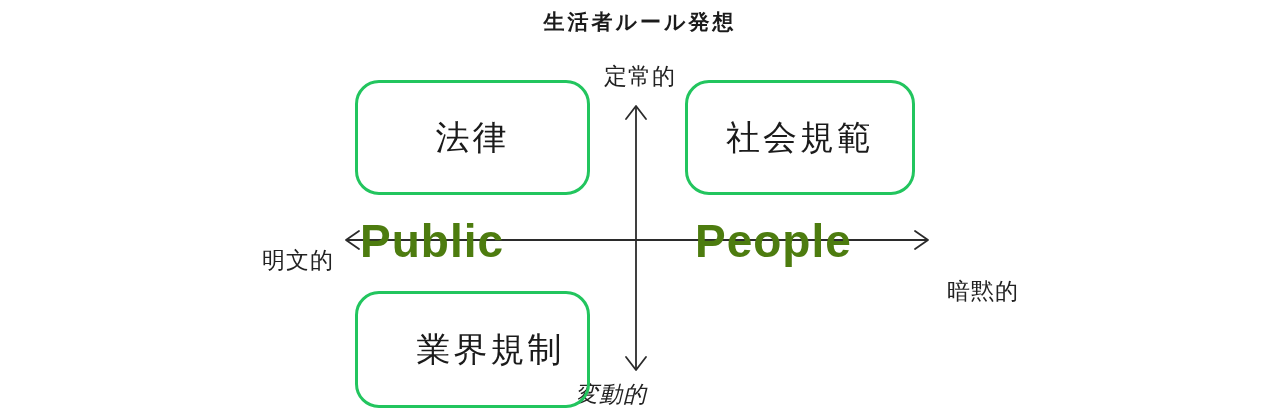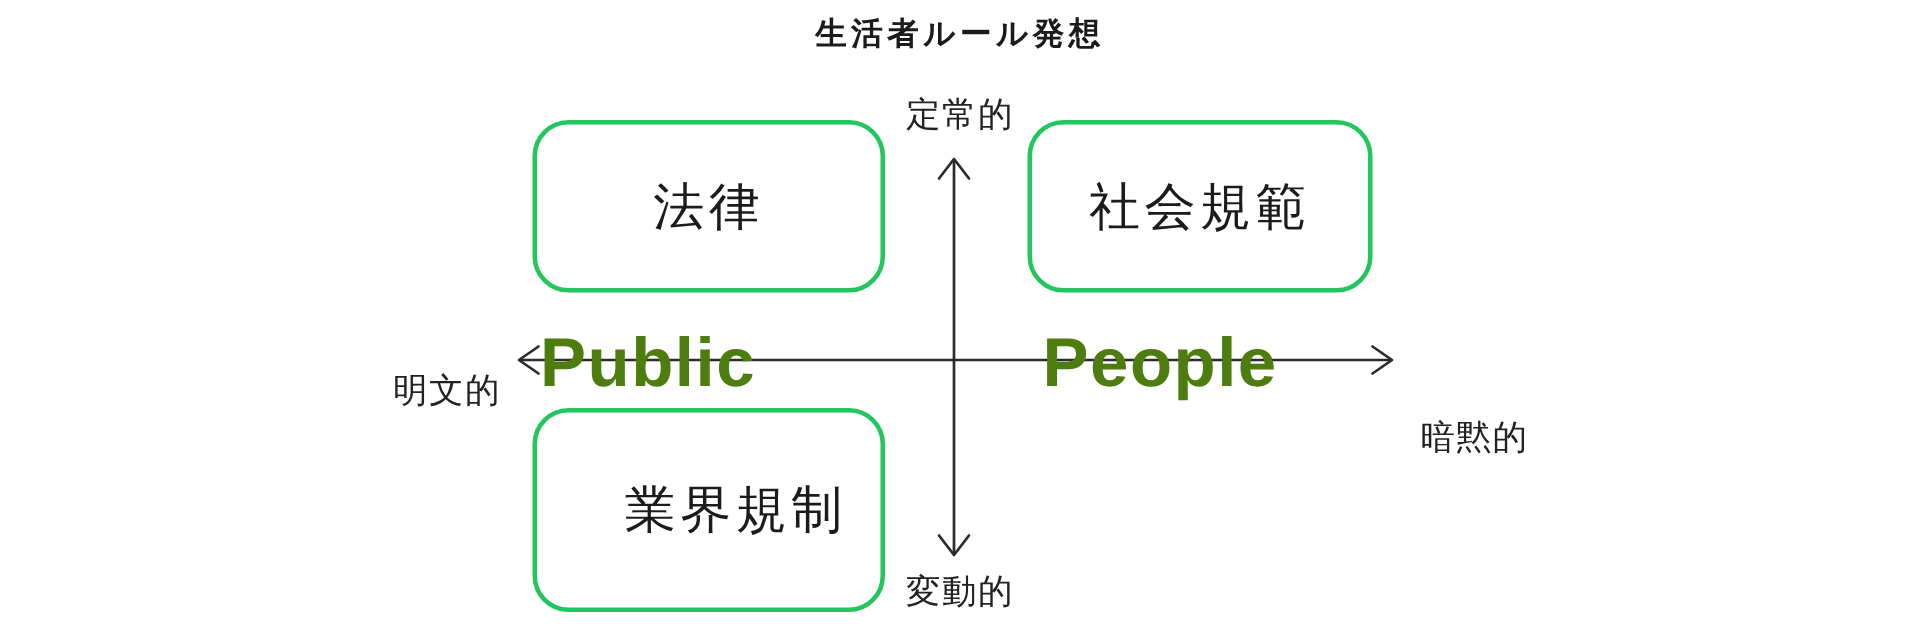--- a/index.html
+++ b/index.html
@@ -37,32 +37,32 @@
     align-items: center;
     justify-content: center;
     font-size: 34px;
     font-weight: 500;
     letter-spacing: 3px;
     color: #1b1b1b;
     box-sizing: border-box;
   }
   .qbox-tl { left: 355px; top: 80px;  width: 235px; height: 115px; }
   .qbox-tr { left: 685px; top: 80px;  width: 230px; height: 115px; }
-  .qbox-bl { left: 355px; top: 272px; width: 235px; height: 136px; padding-left: 36px; }
+  .qbox-bl { left: 355px; top: 291px; width: 235px; height: 117px; padding-left: 36px; }
   .qbox-br { left: 685px; top: 281px; width: 230px; height: 117px; }
   .axis-label {
     position: absolute;
     font-size: 23px;
     font-weight: 500;
     letter-spacing: 1px;
     color: #222222;
     line-height: 22px;
   }
   .axis-label-top    { left: 575px; top: 65px;  width: 130px; text-align: center; }
-  .axis-label-bottom { left: 575px; top: 383px; width: 130px; text-align: center; }
+  .axis-label-bottom { left: 575px; top: 383px; width: 130px; text-align: left; font-style: italic; }
   .axis-label-left   { left: 250px; top: 229px; width: 84px;  text-align: right; margin-top: 20px; }
   .axis-label-right  { left: 938px; top: 245px; width: 90px;  text-align: center; margin-top: 35px; }
   .axis-word {
     position: absolute;
     top: 216px;
     height: 50px;
     line-height: 50px;
     width: 220px;
     font-size: 46px;
     font-weight: 700;

